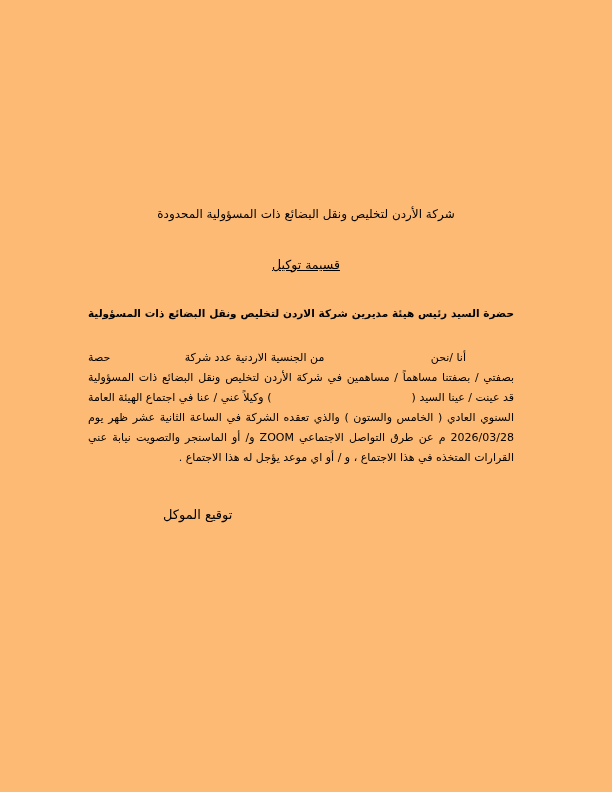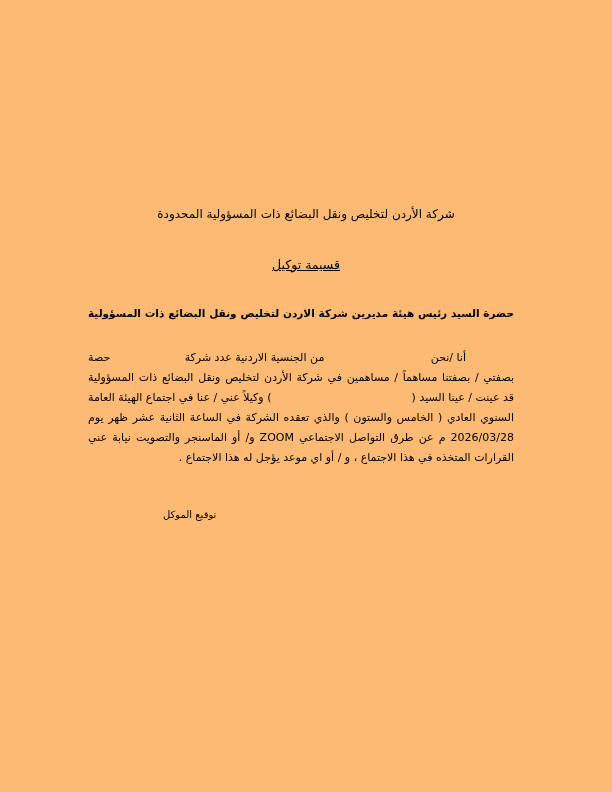--- a/index.html
+++ b/index.html
@@ -36,21 +36,21 @@
   }
   .line{height:20px;line-height:20px;overflow:hidden;}
   .line.flexline{display:flex;justify-content:space-between;align-items:baseline;white-space:nowrap;}
   .line.justline{text-align:justify;text-align-last:justify;white-space:normal;}
   .line.lastline{text-align:right;white-space:nowrap;}
   .indent-first{margin-right:48px;}
   .spacer-a{flex-grow:1.43;}
   .spacer-b{flex-grow:1;}
   .signature{
     position:absolute;top:507px;left:163px;
-    font-size:10px;line-height:16px;direction:rtl;
+    font-size:13px;line-height:16px;direction:rtl;
   }
 </style>
 </head>
 <body>
 
 <div class="page">
 
   <div class="company-title">شركة الأردن لتخليص ونقل البضائع ذات المسؤولية المحدودة</div>
 
   <div class="form-title">قسيمة توكيل</div>

